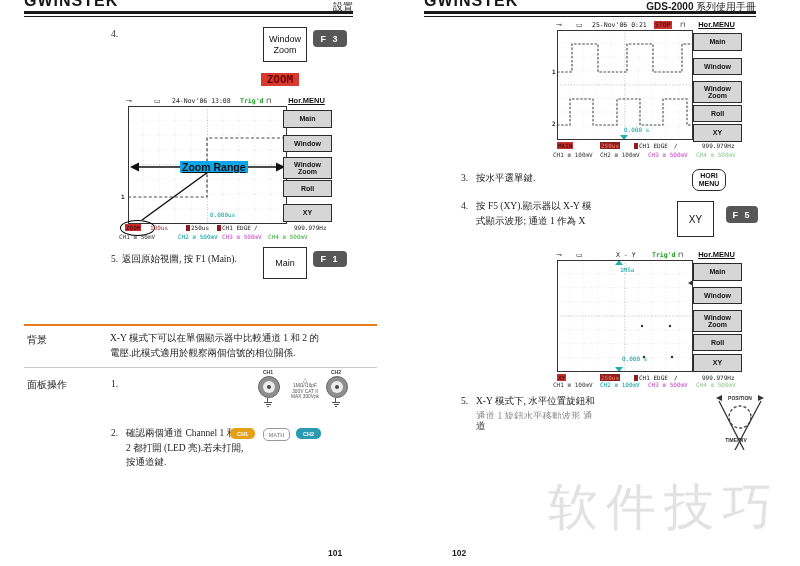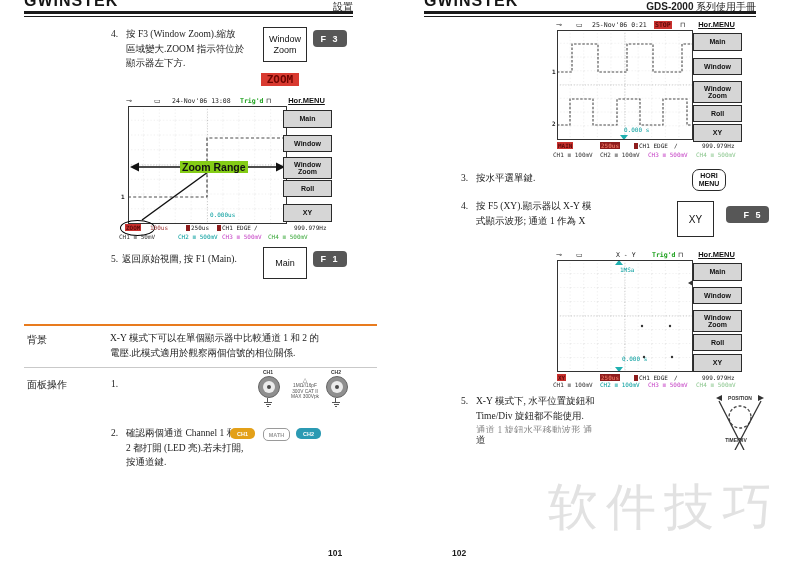--- a/index.html
+++ b/index.html
@@ -36,22 +36,22 @@
   .badge-dkred{background:#8e1d1d;color:#e06a5a;font-weight:bold;padding:0 1px;}
   .sq{display:inline-block;width:4px;height:6px;background:#8e1d1d;margin-right:1px;
         vertical-align:-1px;}
   .sect-title{font-size:13.5px;color:#111;}
   .rule-orange{background:#e87b1e;height:2px;}
   .rule-gray{background:#c9c9c9;height:1px;}
   .rowlabel{font-size:10px;}
   .pagenum{font:bold 8.5px "Liberation Sans",sans-serif;}
   .watermark{font-family:"Liberation Sans",sans-serif;font-size:50px;color:#e2e2e2;
         letter-spacing:8px;white-space:nowrap;}
-  .annot{position:absolute;background:#84cc16;padding:0 2px;font:bold 10.5px "Liberation Sans",sans-serif;
-        white-space:nowrap;color:#111;}
+  .annot{position:absolute;background:#0ea5e9;padding:0 2px;font:bold 10.5px "Liberation Sans",sans-serif;
+        white-space:nowrap;color:#111;text-decoration:underline;}
   .chmark{position:absolute;font:bold 6px "DejaVu Sans Mono",monospace;color:#222;}
   .ellipse{position:absolute;border:1.6px solid #000;border-radius:50%;}
   .chbtn{position:absolute;width:25px;height:11px;border-radius:5px;display:flex;
         align-items:center;justify-content:center;font:bold 5.5px "Liberation Sans",sans-serif;}
   .bnc-outer{position:absolute;width:20px;height:20px;border-radius:50%;background:#8f8f8f;border:1px solid #666;}
   .bnc-mid{position:absolute;left:4px;top:4px;width:12px;height:12px;border-radius:50%;background:#ececec;}
   .bnc-dot{position:absolute;left:8px;top:8px;width:4px;height:4px;border-radius:50%;background:#4a4a4a;}
   .gline{position:absolute;background:#555;height:1px;}
   .conn-label{position:absolute;font:bold 5px "Liberation Sans",sans-serif;color:#333;width:22px;text-align:center;}
   .warn-line{font-size:4.8px;line-height:5.5px;font-family:"Liberation Sans",sans-serif;color:#555;white-space:nowrap;}
@@ -60,25 +60,20 @@
 </head>
 <body>
 
 <div id="root">
 
   <div class="abs logo" style="left:24px;top:-8px;">GWINSTEK</div>
   <div class="abs hdr-right" style="left:24px;top:0;width:329px;">設置</div>
   <div class="abs dblrule" style="left:24px;top:11px;width:329px;"></div>
 
   <div class="abs stepnum" style="left:111px;top:27px;">4.</div>
-  <div class="abs steptext" style="left:126px;top:27px;width:134px;">
-    <div>按 F3 (Window Zoom).縮放</div>
-    <div>區域變大.ZOOM 指示符位於</div>
-    <div>顯示器左下方.</div>
-  </div>
   <div class="abs softkey-box" style="left:263px;top:27px;width:42px;height:33px;">Window Zoom</div>
   <div class="abs fkey" style="left:313px;top:30px;width:34px;height:17px;">F 3</div>
   <div class="abs zoom-led" style="left:261px;top:73px;width:38px;height:13px;">ZOOM</div>
 
   <div class="scope" style="left:118px;top:96px;width:214px;height:148px;">
     <span class="tb-icon" style="left:8px;">⊸</span>
     <span class="tb-icon" style="left:36px;">▭</span>
     <span class="tb-text" style="left:54px;">24-Nov'06 13:08</span>
     <span class="tb-text" style="left:122px;color:#1ca01c;font-weight:bold;">Trig'd</span>
     <span class="tb-icon" style="left:148px;">⊓</span>
@@ -242,21 +237,21 @@
     <span>HORI</span>
       <span>MENU</span>
   </div>
 
   <div class="abs stepnum" style="left:461px;top:199px;">4.</div>
   <div class="abs steptext" style="left:476px;top:199px;width:172px;">
     <div>按 F5 (XY).顯示器以 X-Y 模</div>
     <div>式顯示波形; 通道 1 作為 X</div>
   </div>
   <div class="abs softkey-box" style="left:677px;top:201px;width:35px;height:34px;font-size:10px;">XY</div>
-  <div class="abs fkey" style="left:726px;top:206px;width:32px;height:17px;padding-left:11px;">F 5</div>
+  <div class="abs fkey" style="left:726px;top:206px;width:32px;height:17px;">F 5</div>
 
   <div class="scope" style="left:552px;top:250px;width:190px;height:137px;">
     <span class="tb-icon" style="left:4px;">⊸</span>
     <span class="tb-icon" style="left:24px;">▭</span>
     <span class="tb-text" style="left:64px;">X - Y</span>
     <span class="tb-text" style="left:100px;color:#1ca01c;font-weight:bold;">Trig'd</span>
     <span class="tb-icon" style="left:126px;">⊓</span>
     <div class="menu-hdr" style="left:141px;">Hor.MENU</div>
 
     <svg class="abs" style="left:5px;top:10px;" width="136" height="112">
@@ -296,21 +291,20 @@
     <div class="menu-btn" style="left:141px;top:13px;height:16px;">Main</div>
     <div class="menu-btn" style="left:141px;top:37px;height:15px;">Window</div>
     <div class="menu-btn" style="left:141px;top:60px;height:20px;">Window Zoom</div>
     <div class="menu-btn" style="left:141px;top:84px;height:15px;">Roll</div>
     <div class="menu-btn" style="left:141px;top:104px;height:16px;">XY</div>
   </div>
 
   <div class="abs stepnum" style="left:461px;top:394px;">5.</div>
   <div class="abs steptext" style="left:476px;top:394px;width:176px;">
     <div>X-Y 模式下, 水平位置旋鈕和</div>
-    <div>Time/Div 旋鈕都不能使用.</div>
     <div class="clip-faded"><span>通道 1 旋鈕水平移動波形 通</span></div>
     <div>道</div>
   </div>
 
   <svg class="abs" style="left:714px;top:392px;" width="52" height="58">
     <polygon points="2,6 8,3 8,9" fill="#333"></polygon>
     <polygon points="50,6 44,3 44,9" fill="#333"></polygon>
     <text x="26" y="8" text-anchor="middle" font-family="Liberation Sans,sans-serif" font-size="5" font-weight="bold" fill="#333">POSITION</text>
     <circle cx="26" cy="25" r="11" fill="none" stroke="#444" stroke-width="1.3" stroke-dasharray="3 2"></circle>
     <text x="22" y="50" text-anchor="middle" font-family="Liberation Sans,sans-serif" font-size="5" font-weight="bold" fill="#333">TIME/DIV</text>

